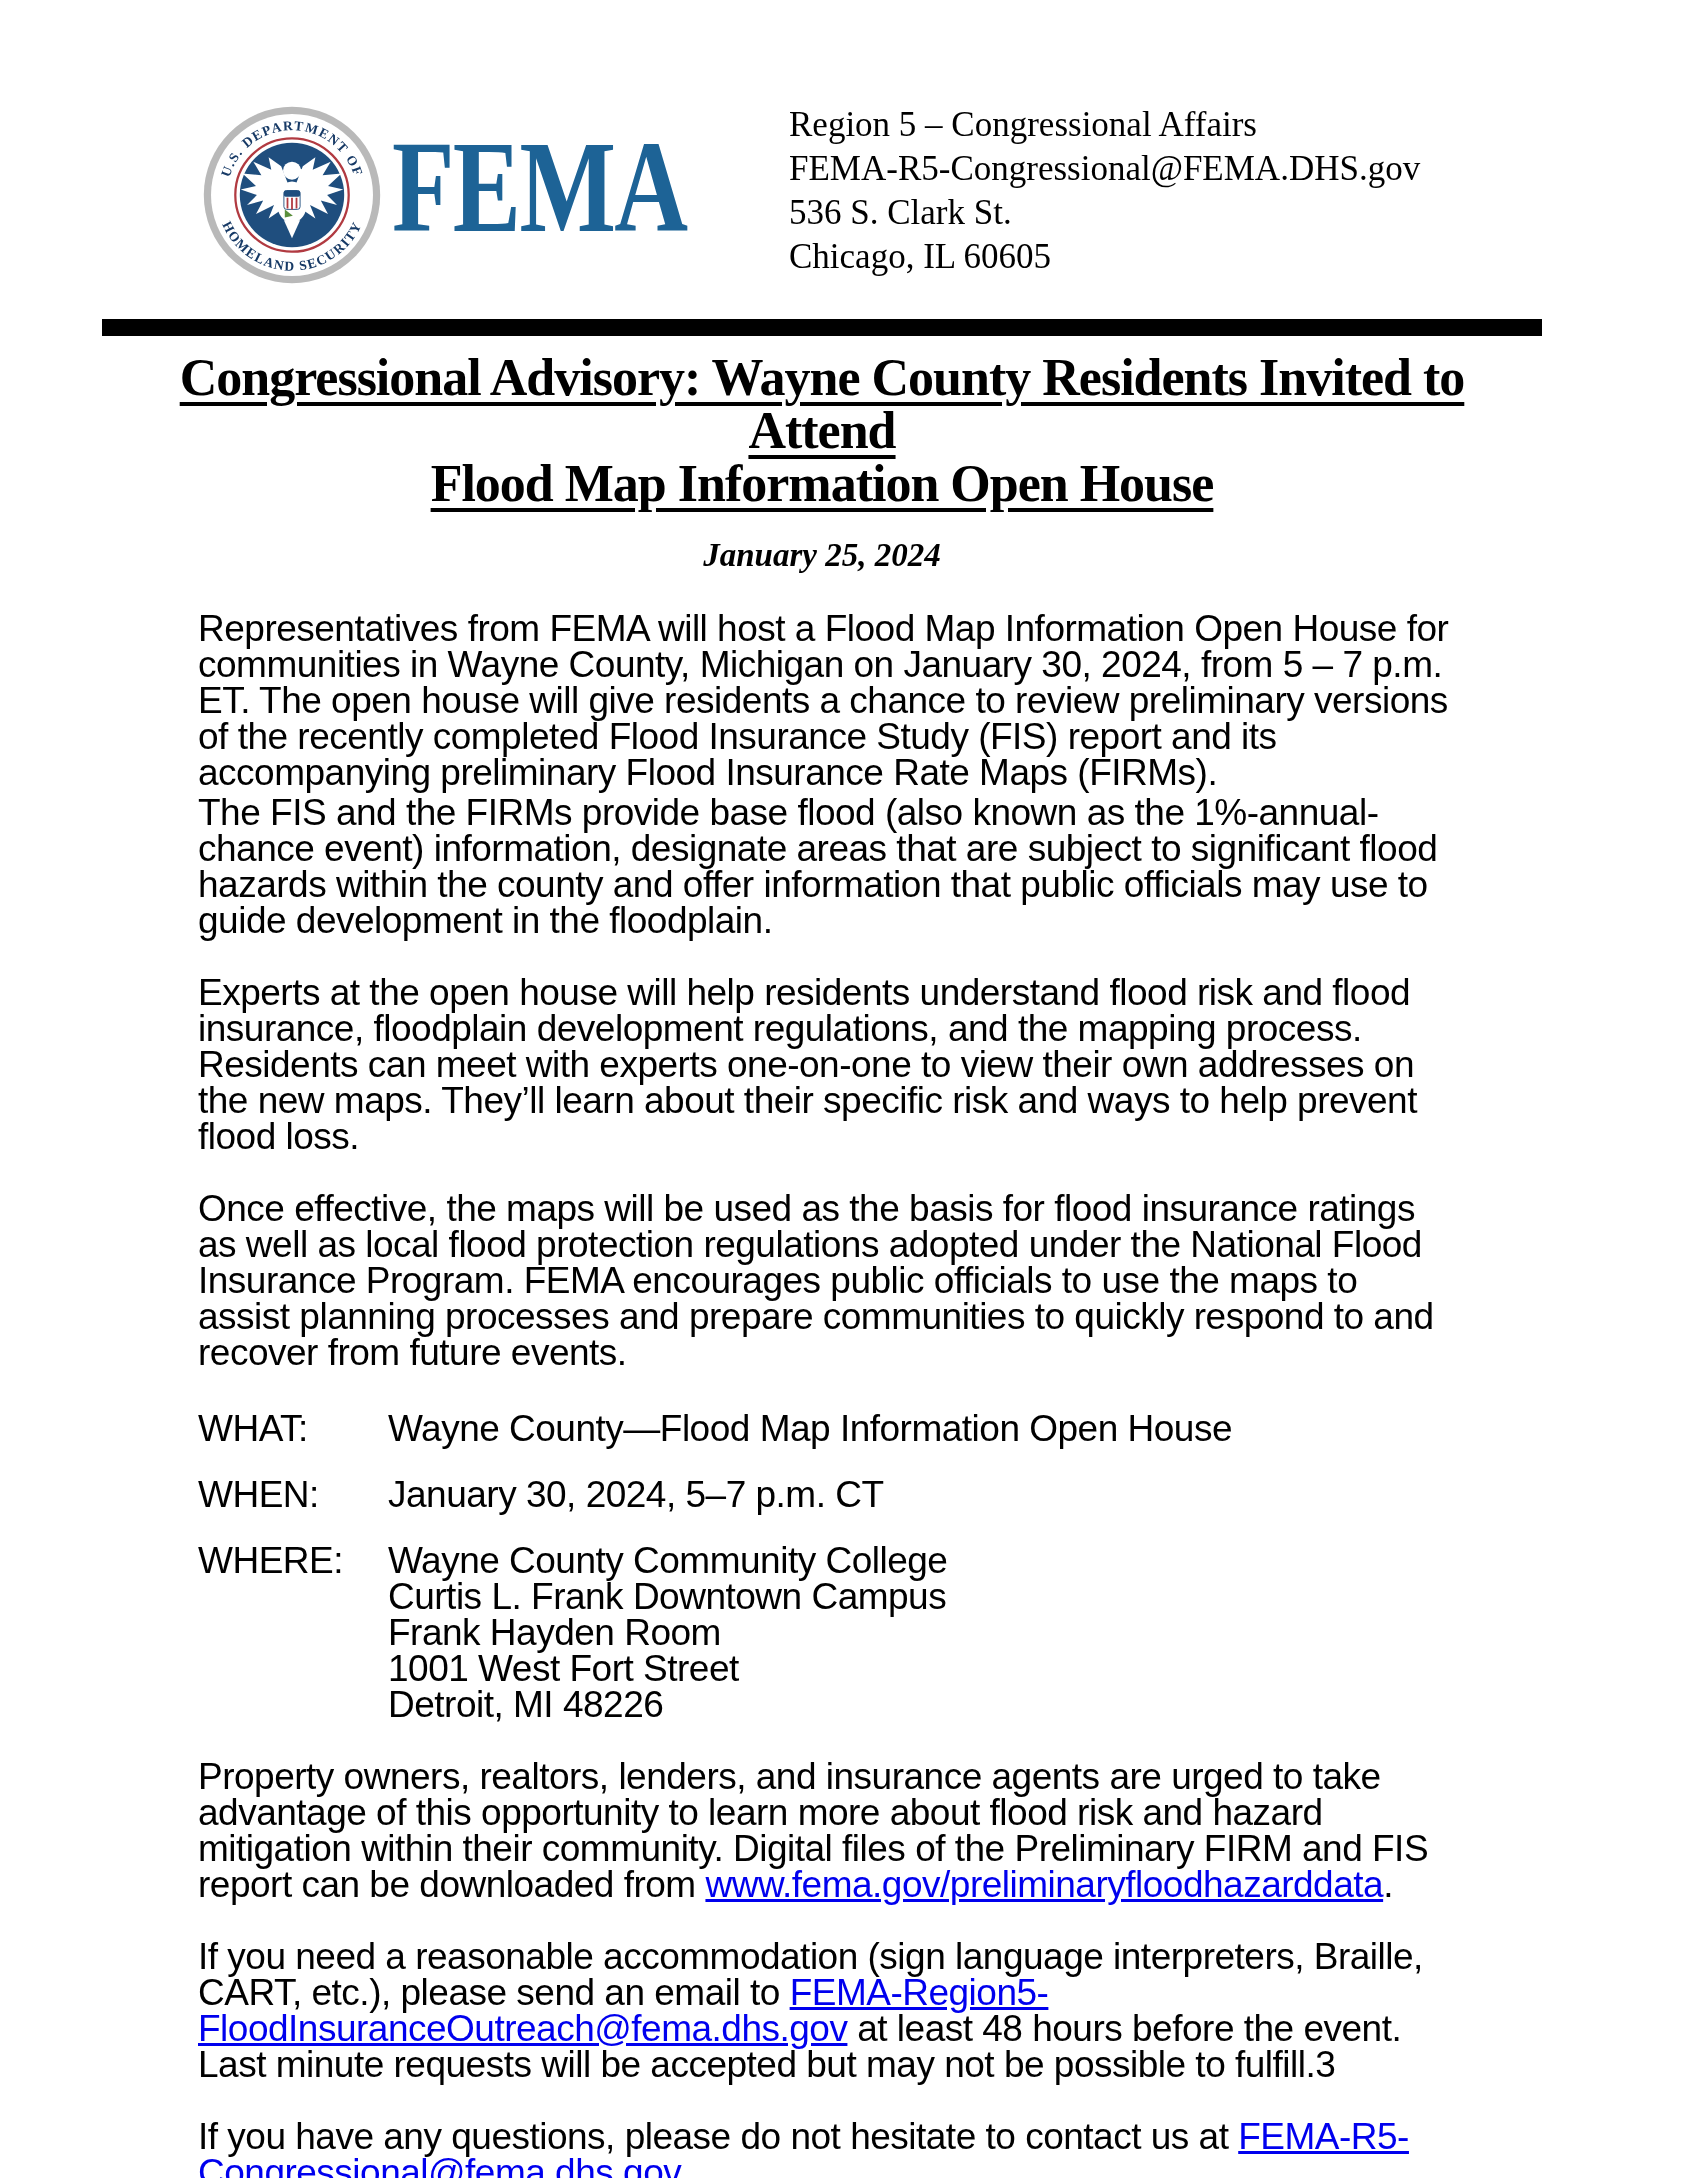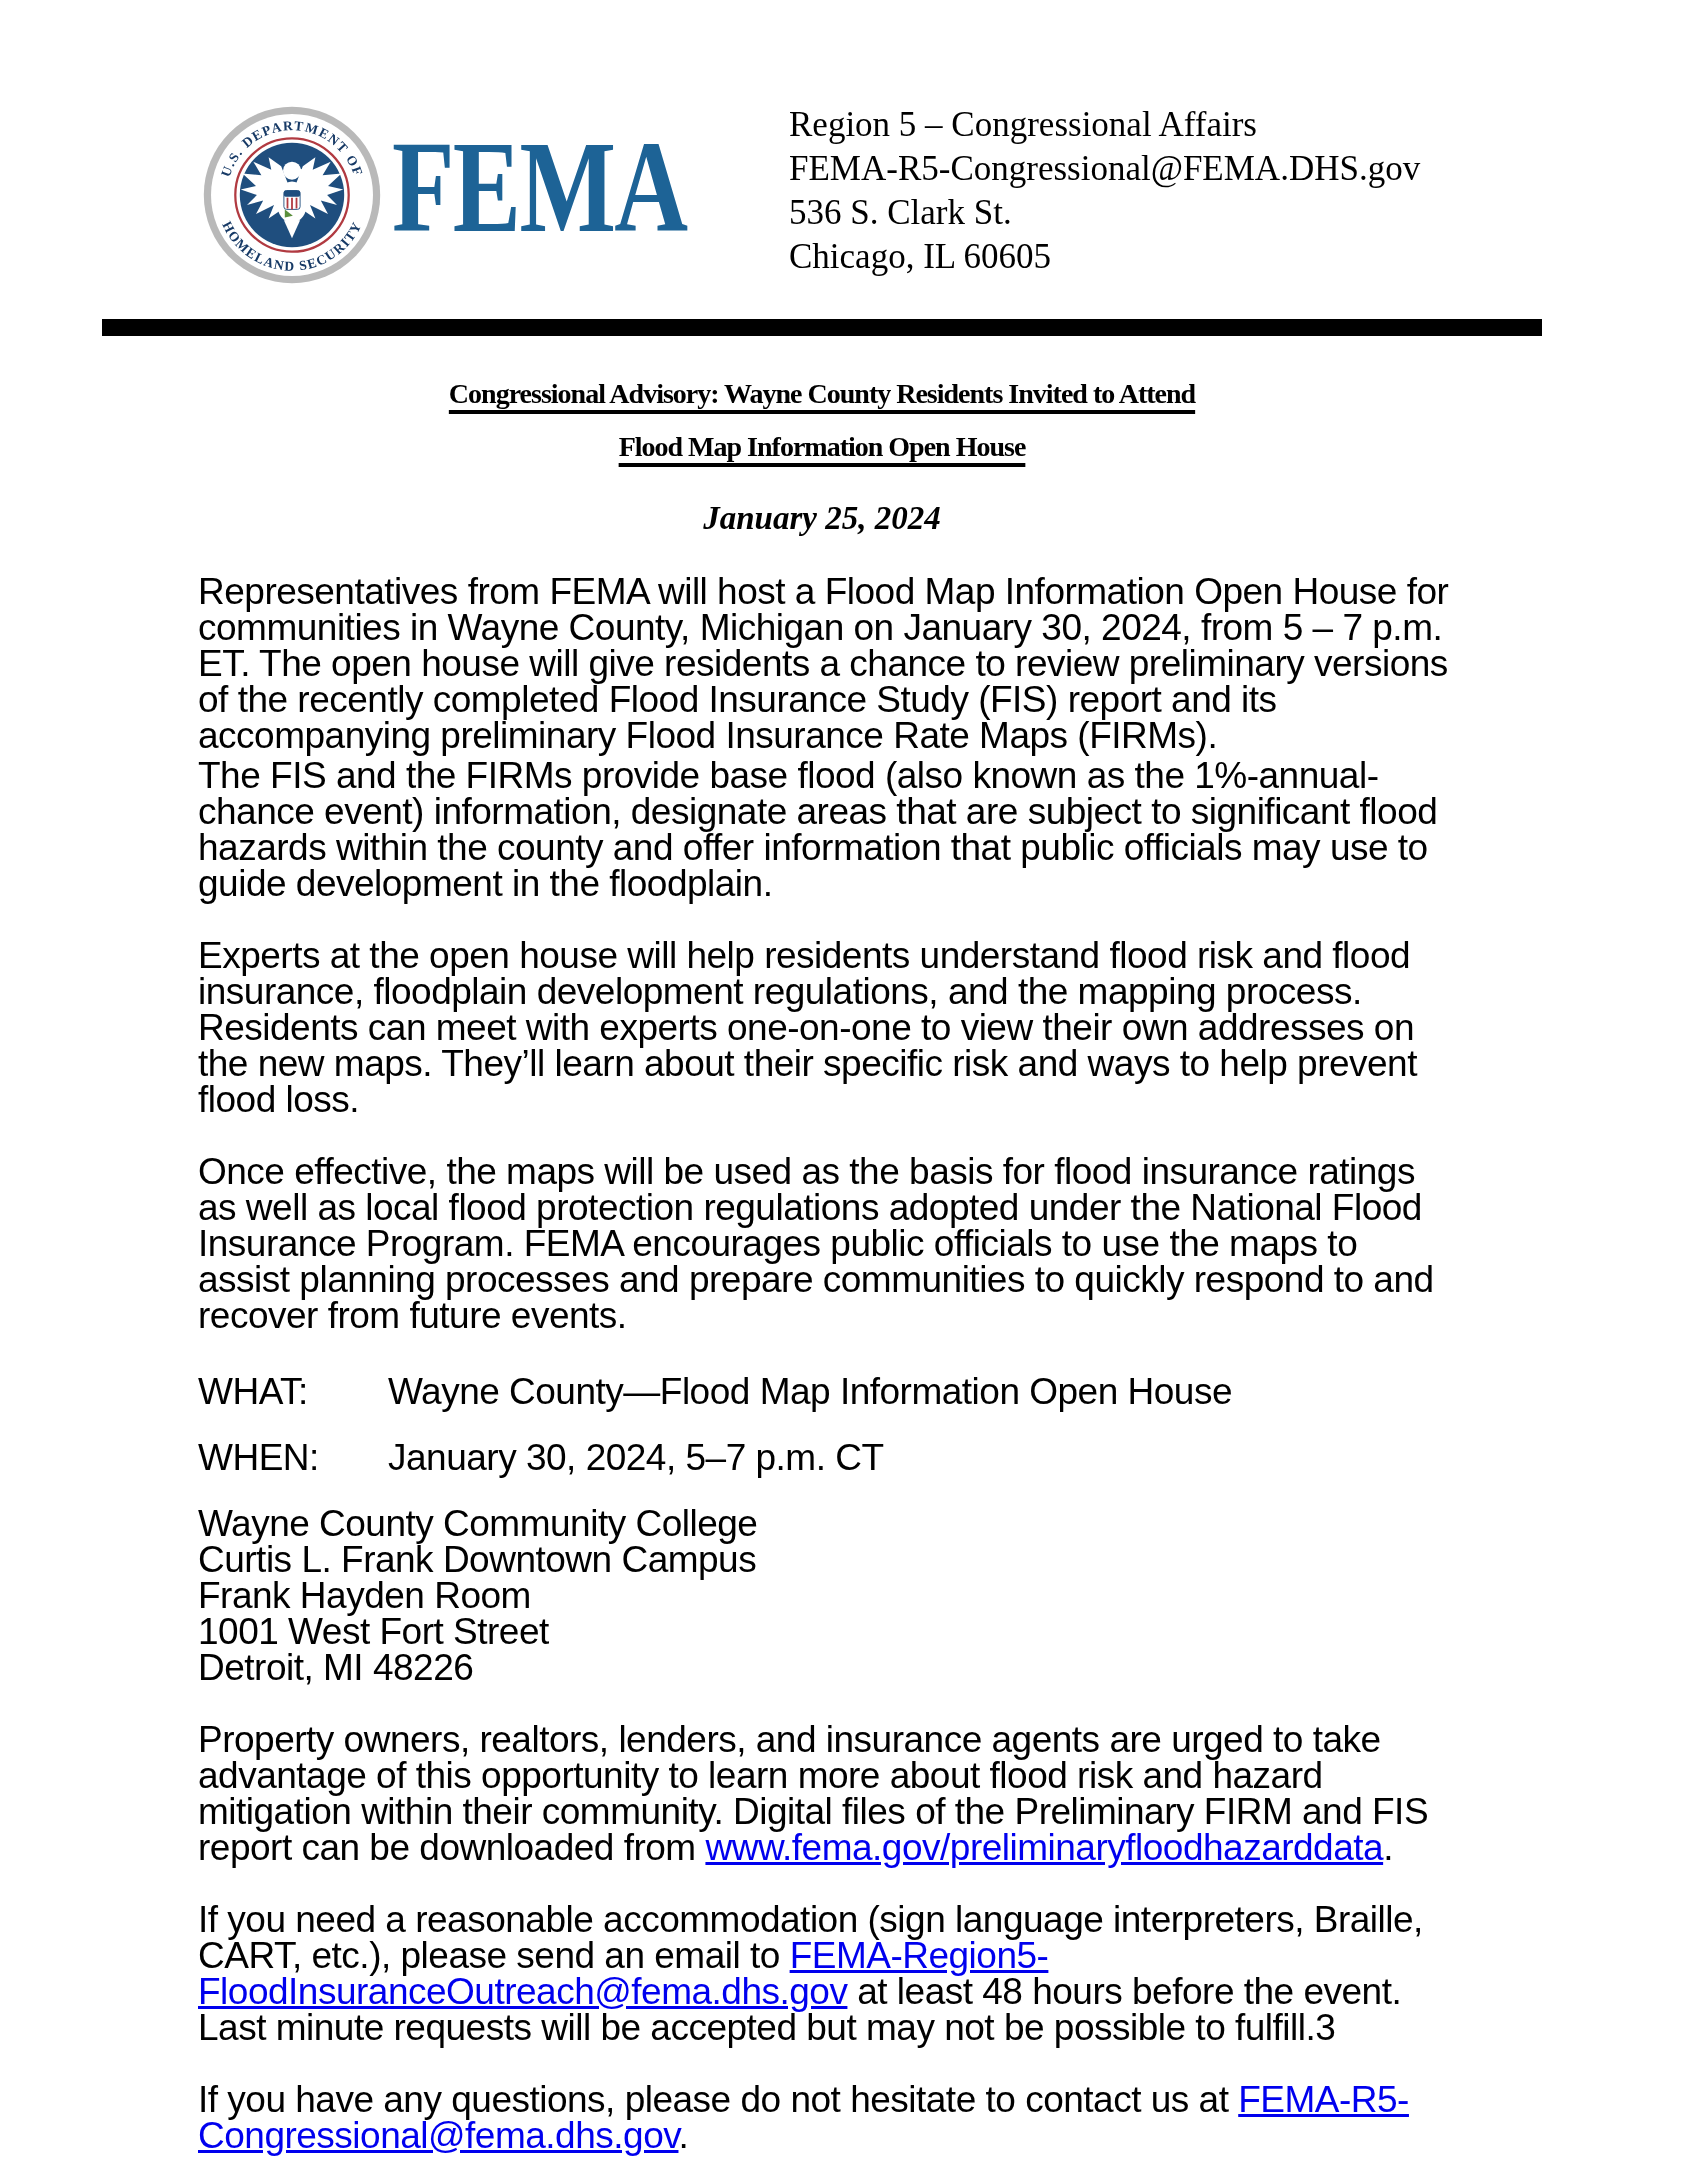--- a/index.html
+++ b/index.html
@@ -25,22 +25,22 @@
     position:absolute;left:789px;top:103px;
     font-family:Liberation Serif, serif;
     font-size:35px;line-height:44px;color:#000;
   }
   .rule{position:absolute;left:102px;top:319px;width:1440px;height:17px;background:#000;}
   
   .content{position:absolute;left:102px;top:345px;width:1440px;}
   .title{
     text-align:center;
     font-family:"Liberation Serif",serif;
-    font-weight:bold;font-size:28px;line-height:53px;
-    margin-top:22px;letter-spacing:-1px;
+    font-weight:bold;font-size:52px;line-height:53px;
+    margin-top:6px;letter-spacing:-1px;
   }
   .title .uline{
     text-decoration:underline;
     text-decoration-thickness:4px;
     text-underline-offset:7px;
   }
   .date{
     text-align:center;
     font-family:"Liberation Serif",serif;
     font-weight:bold;font-style:italic;
@@ -133,20 +133,21 @@
         <div class="event-label">WHAT:</div>
         <div>Wayne County—Flood Map Information Open House</div>
       </div>
 
       <div class="event-row">
         <div class="event-label">WHEN:</div>
         <div>January 30, 2024, 5–7 p.m. CT</div>
       </div>
 
       <div class="event-row">
+        <div class="event-label">WHERE:</div>
         <div>
           <div>Wayne County Community College</div>
           <div>Curtis L. Frank Downtown Campus</div>
           <div>Frank Hayden Room</div>
           <div>1001 West Fort Street</div>
           <div>Detroit, MI 48226</div>
         </div>
       </div>
 
       <div class="para">

